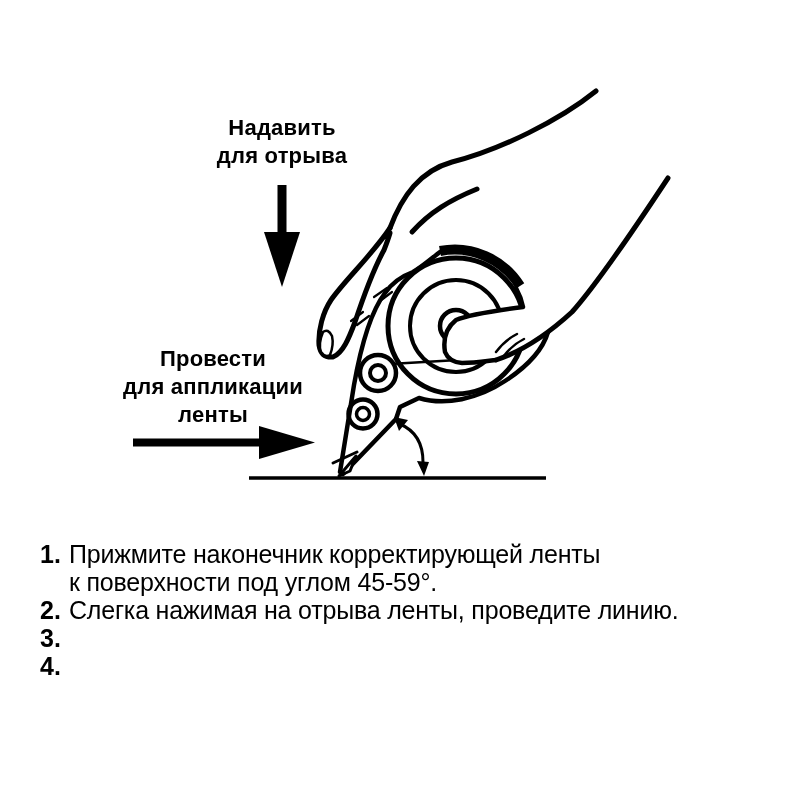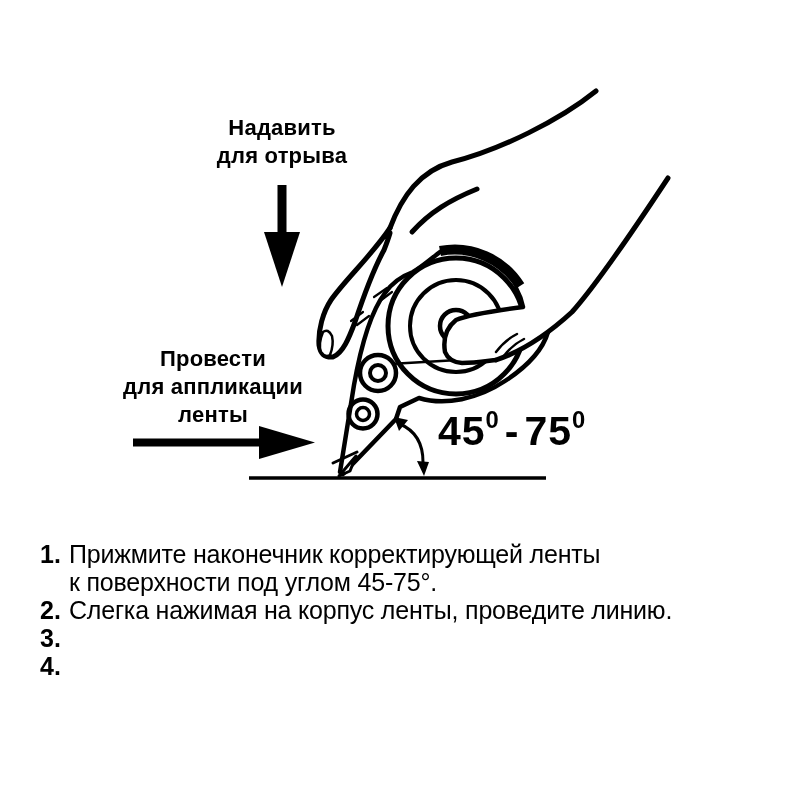--- a/index.html
+++ b/index.html
@@ -104,31 +104,30 @@
     </g>
   </svg>
 
   <div class="label press-label">Надавить
 для отрыва</div>
 
   <div class="label apply-label">Провести
 для аппликации
 ленты</div>
 
-  <div class="angle-label"><span>45</span><sup>0</sup><span class="sep">-</span><span>75</span><sup>0</sup></div>
 
   <div class="instructions">
     <div class="instruction-item">
       <span class="instruction-number">1.</span>
       <span class="instruction-text">Прижмите наконечник корректирующей ленты
-к поверхности под углом 45-75°.</span>
+к поверхности под углом 45-59°.</span>
     </div>
     <div class="instruction-item">
       <span class="instruction-number">2.</span>
-      <span class="instruction-text">Слегка нажимая на корпус ленты, проведите линию.</span>
+      <span class="instruction-text">Слегка нажимая на отрыва ленты, проведите линию.</span>
     </div>
     <div class="instruction-item">
       <span class="instruction-number">3.</span>
     </div>
     <div class="instruction-item">
       <span class="instruction-number">4.</span>
     </div>
   </div>
 
 </div>

